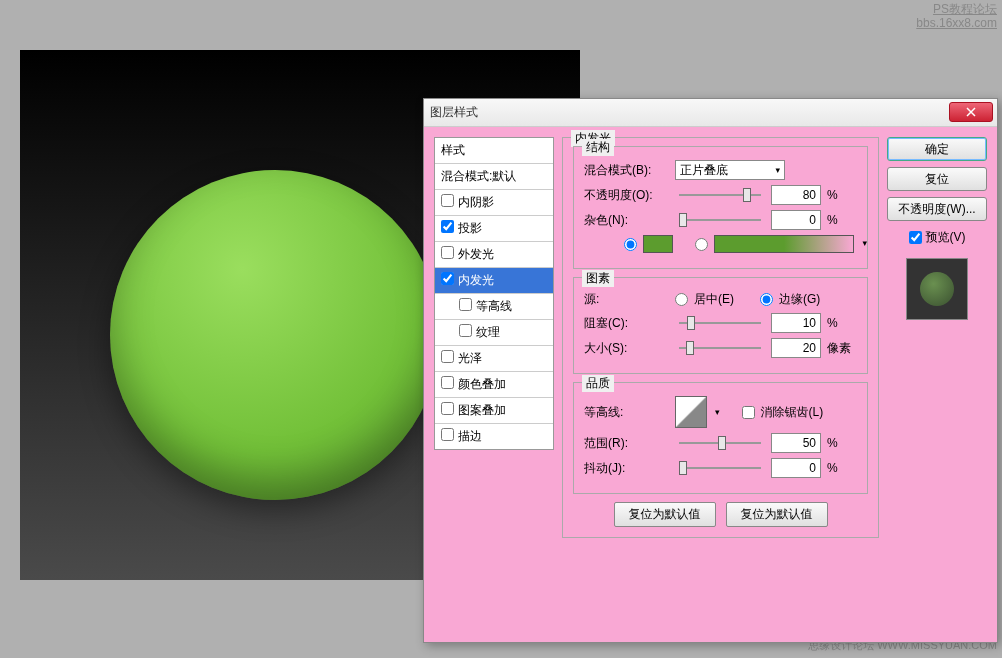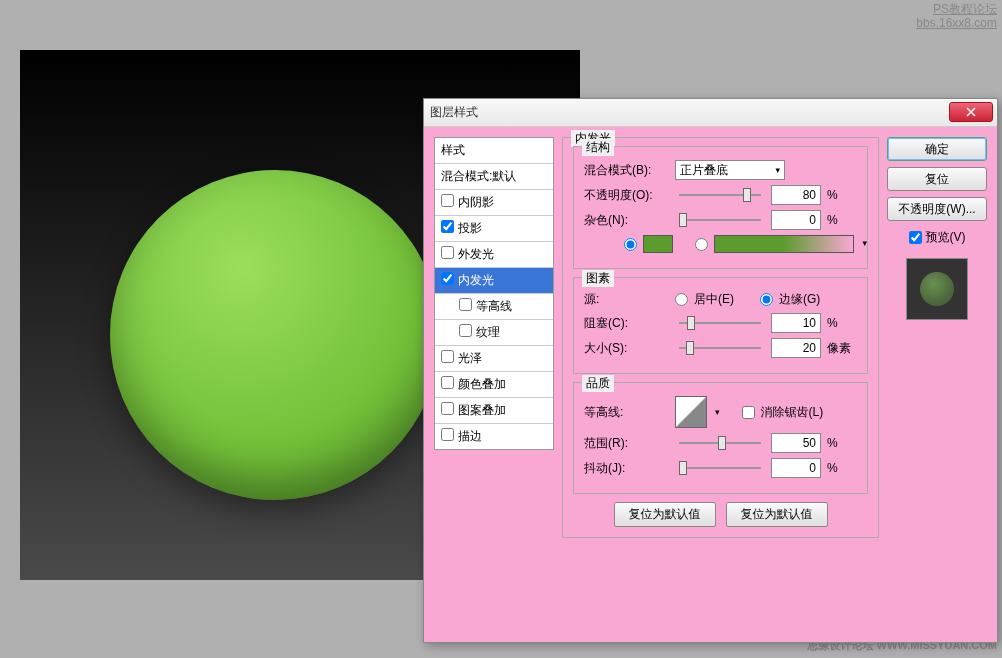--- a/index.html
+++ b/index.html
@@ -1,20 +1,20 @@
 <!DOCTYPE html>
 <html><head>
 <meta charset="utf-8">
 <style>
 * { box-sizing: border-box; margin: 0; padding: 0; font-family: "Microsoft YaHei", SimSun, sans-serif; font-size: 12px; }
 body { background: #b0b0b0; width: 1002px; height: 658px; position: relative; overflow: hidden; }
 .canvas-bg { position: absolute; left: 20px; top: 50px; width: 560px; height: 530px; background: linear-gradient(to bottom, #000, #4a4a4a); }
 .sphere { position: absolute; left: 90px; top: 120px; width: 330px; height: 330px; border-radius: 50%; background: radial-gradient(circle at 40% 30%, #9ade5e, #72c038 60%, #5ca02f 90%); box-shadow: inset 0 -20px 40px rgba(0,0,0,0.3), 0 10px 30px rgba(0,0,0,0.4); }
 .watermark-tr { position: absolute; top: 2px; right: 5px; color: #888; text-align: right; line-height: 14px; font-size: 11px; text-decoration: underline; }
-.watermark-br { position: absolute; bottom: 5px; right: 5px; color: #888; font-size: 11px; font-weight: bold; }
+.watermark-br { position: absolute; bottom: 5px; right: 5px; color: #888; font-size: 11px; }
 .dialog { position: absolute; left: 423px; top: 98px; width: 575px; height: 545px; background: #f9a8d4; border: 1px solid #888; box-shadow: 3px 3px 10px rgba(0,0,0,0.3); }
 .dialog-titlebar { height: 28px; background: linear-gradient(#f8f8f8, #e8e8e8); border-bottom: 1px solid #ccc; display: flex; align-items: center; padding: 0 6px; position: relative; }
 .dialog-title { font-size: 12px; color: #333; }
 .close-btn { position: absolute; right: 4px; top: 3px; width: 44px; height: 20px; background: linear-gradient(#e67, #c23); border: 1px solid #a12; border-radius: 3px; color: #fff; display: flex; align-items: center; justify-content: center; font-weight: bold; cursor: pointer; }
 .dialog-body { display: flex; padding: 10px; gap: 8px; height: calc(100% - 28px); }
 .styles-col { width: 120px; }
 .styles-list { border: 1px solid #999; background: #fff; }
 .style-item { padding: 4px 6px; border-bottom: 1px solid #ccc; display: flex; gap: 4px; cursor: pointer; }
 .style-item.header { font-weight: normal; background: #fff; }
 .style-item.selected { background: #3875d7; color: #fff; }

